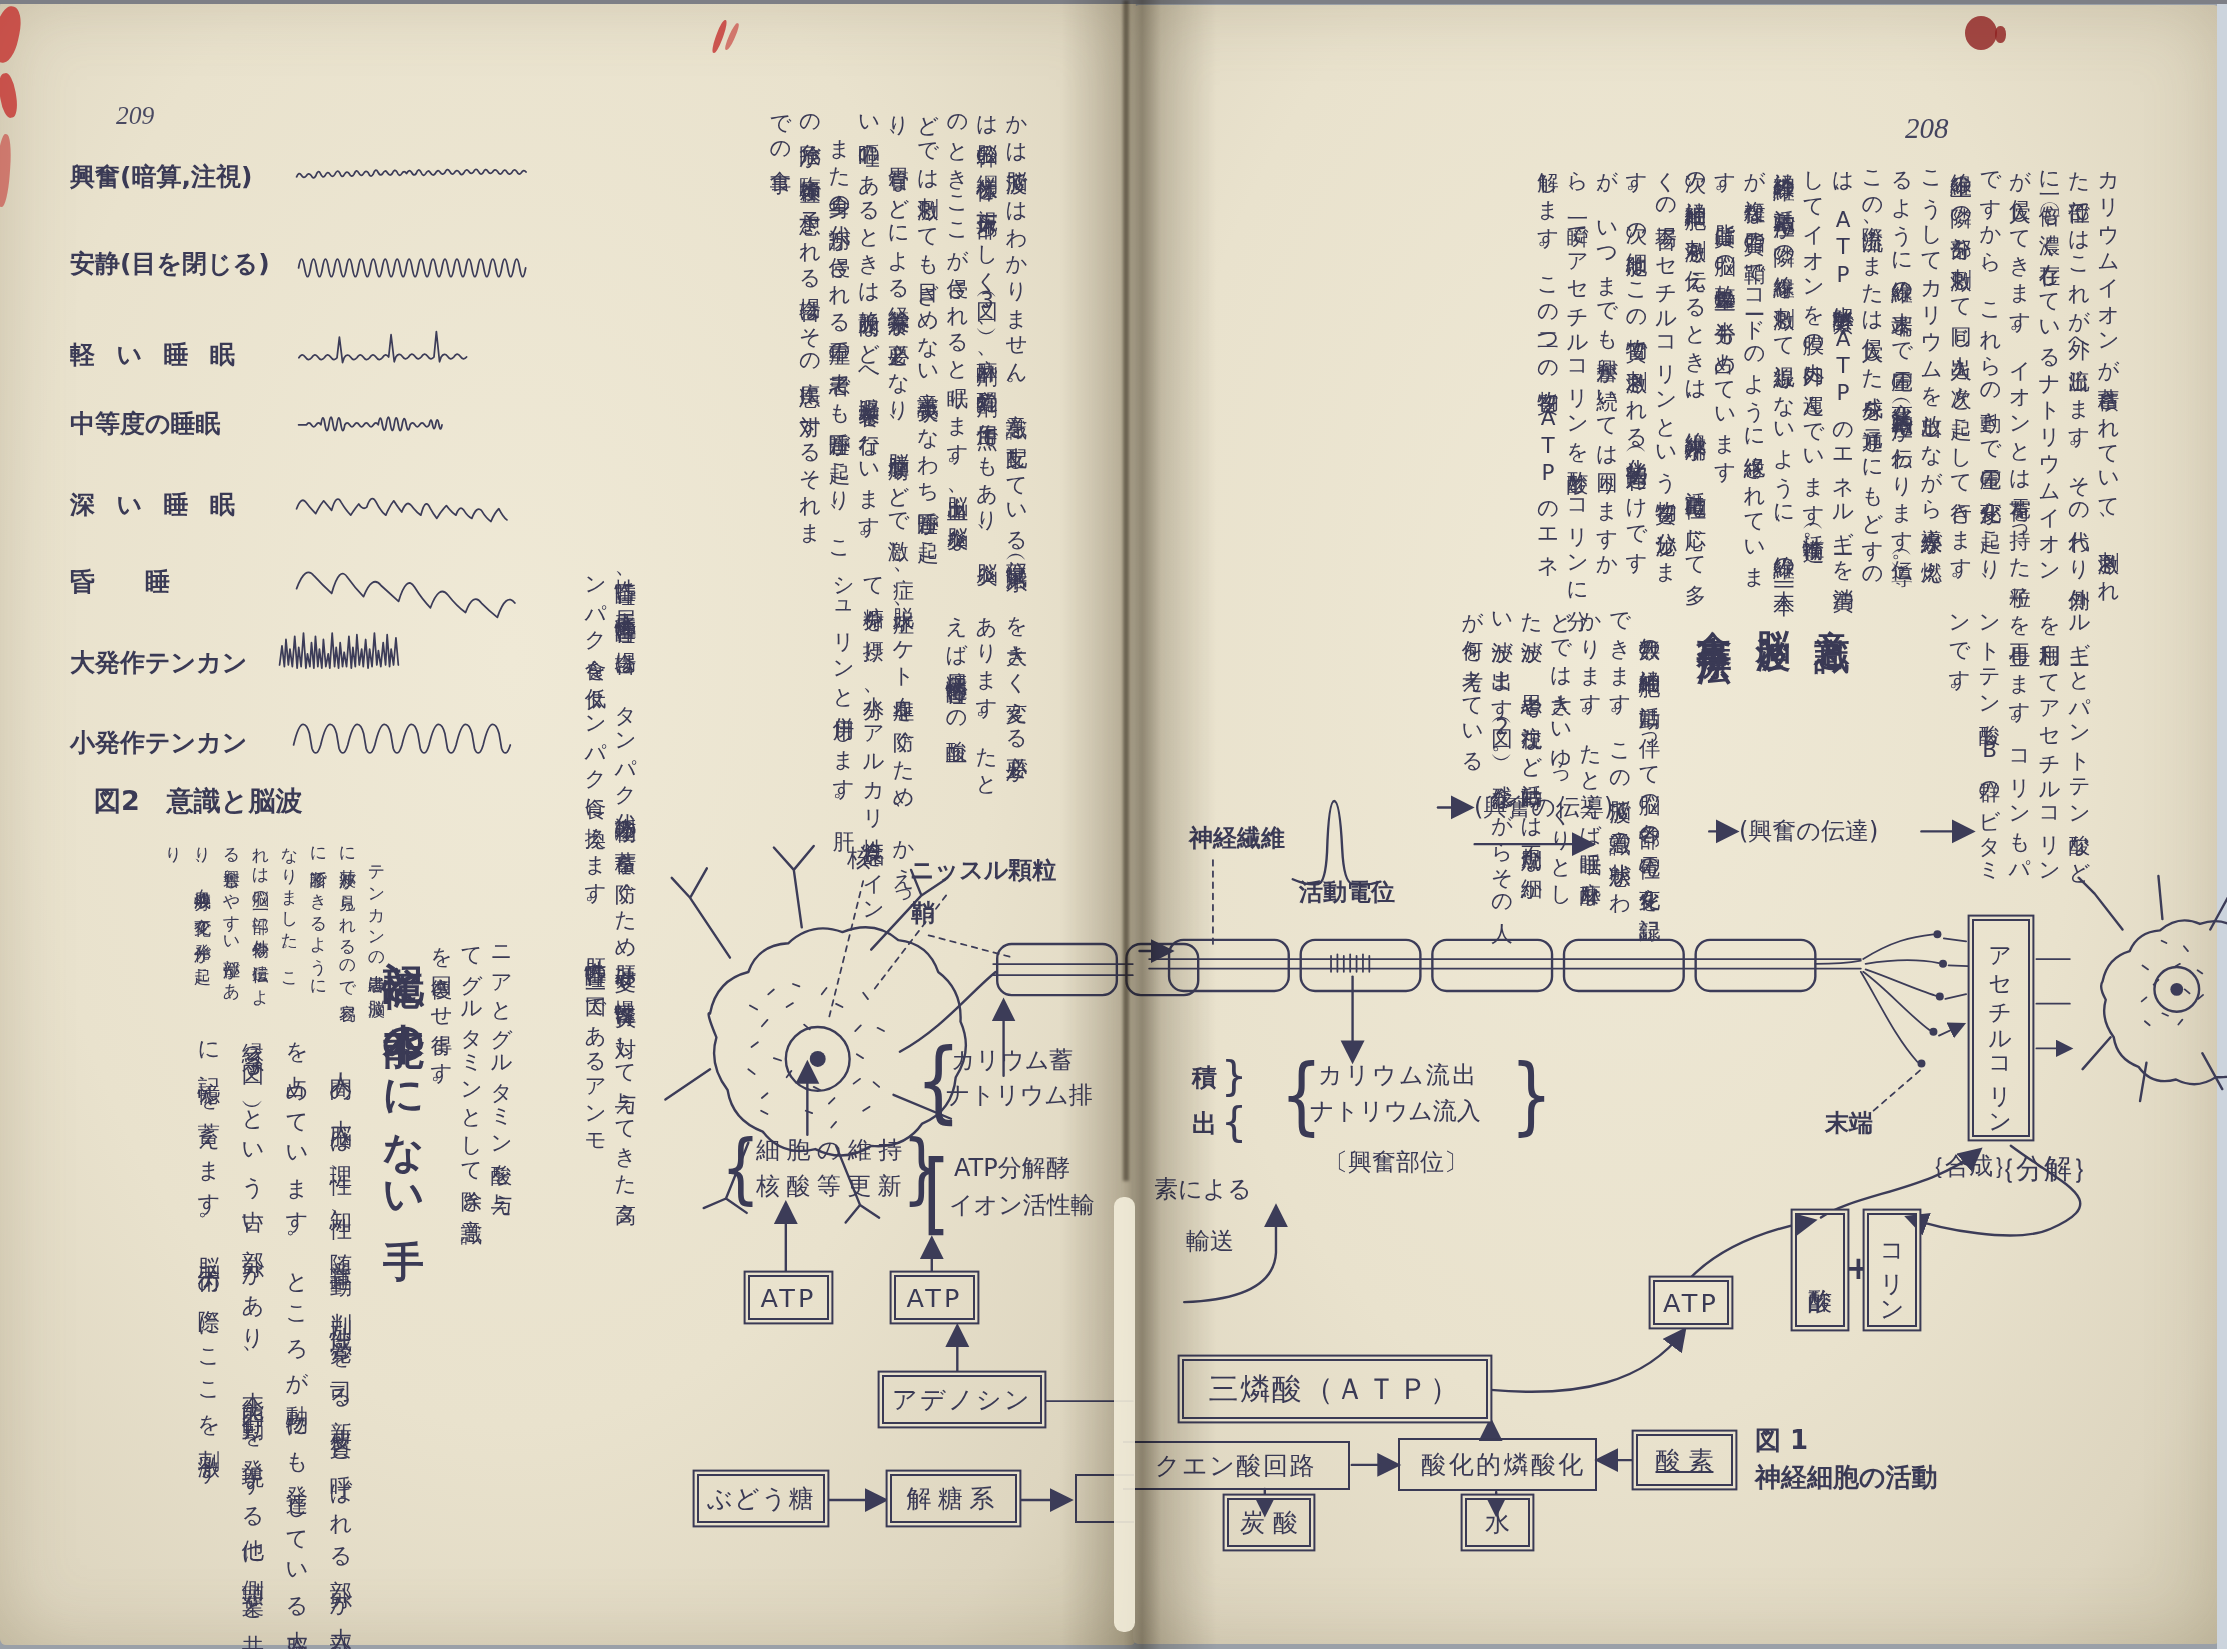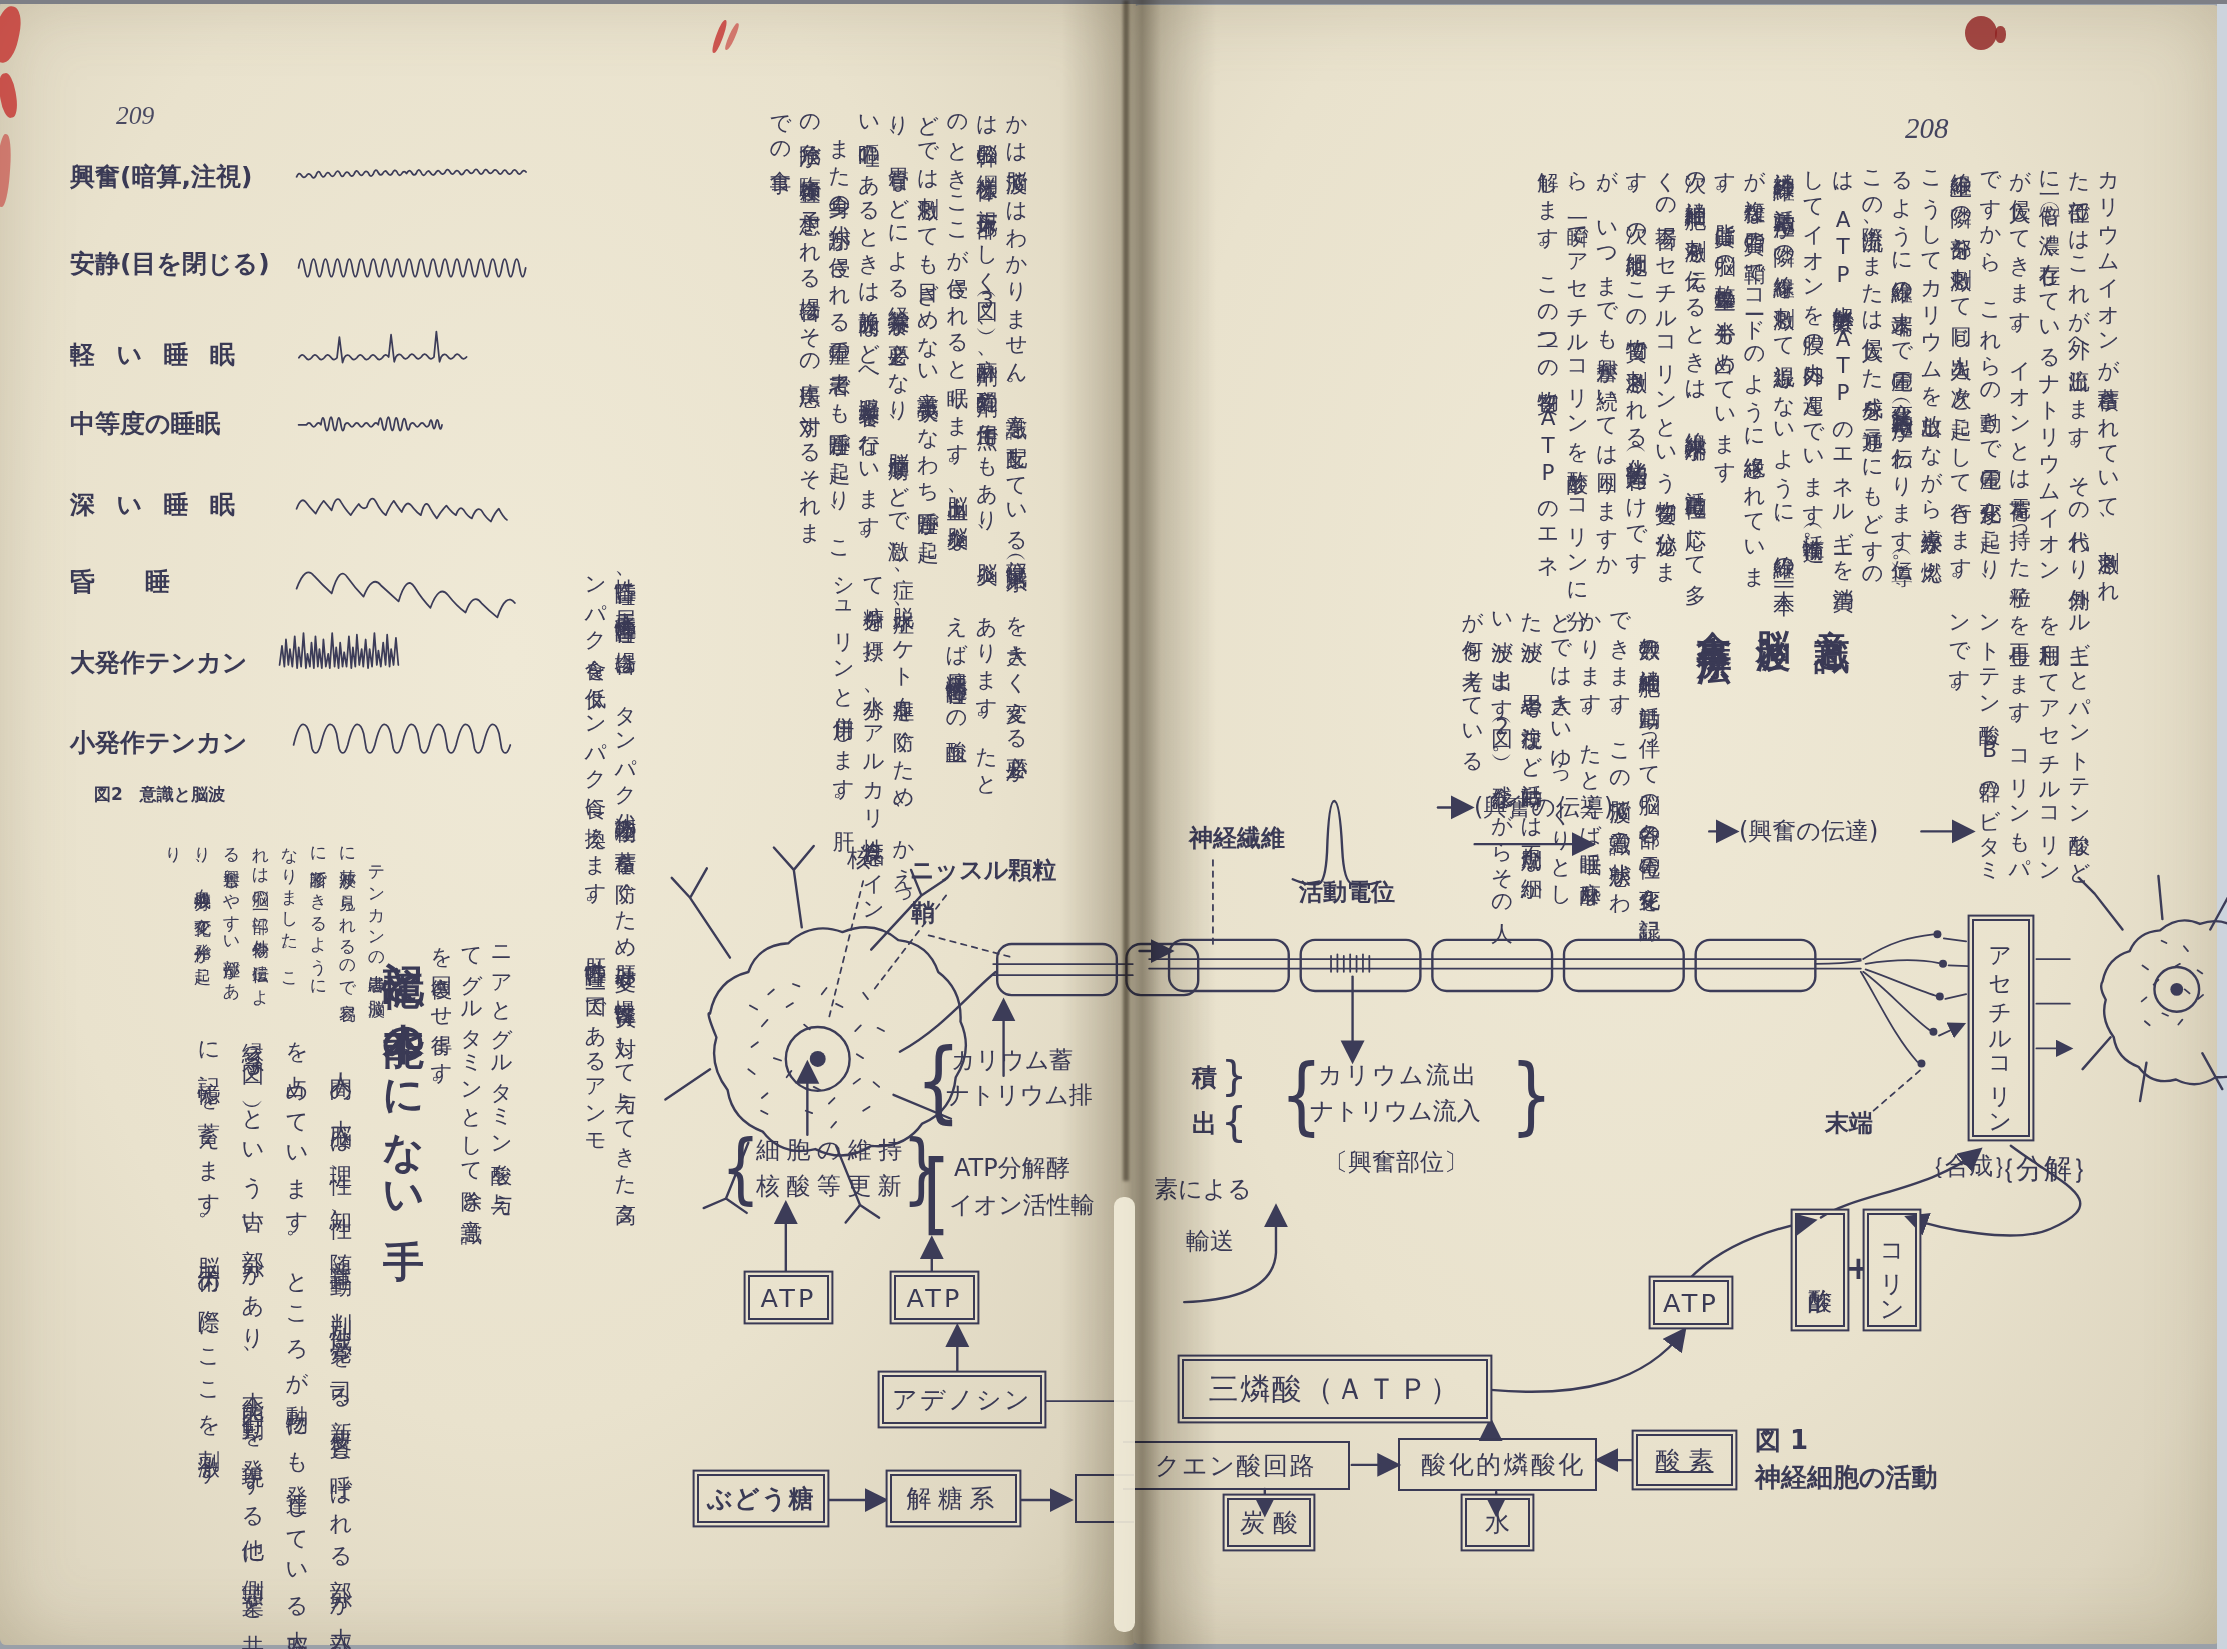--- a/index.html
+++ b/index.html
@@ -77,21 +77,21 @@
   <div class="hlabel" style="left:70px;top:646px;font-size:25px;font-weight:600;">大発作テンカン</div>
   <svg style="left:278px;top:621px;" width="255" height="88" viewBox="0 0 320 110">
     <path class="ink" d="M2,55 l3,-24 l3,26 l2,-34 l3,32 l2,-20 l3,22 l3,-38 l3,40 l2,-26 l3,24 l3,-42 l3,44 l2,-18 l3,16 l2,-30 l3,32 l2,-40 l3,38 l2,-22 l3,24 l2,-36 l3,34 l3,-16 l2,18 l3,-44 l3,42 l2,-24 l3,26 l2,-32 l3,30 l2,-18 l3,18 l3,-38 l3,40 l2,-26 l3,24 l2,-40 l3,38 l3,-20 l2,22 l3,-34 l3,36 l2,-24 l3,22 l3,-42 l3,40 l2,-18 l3,20 l3,-30 l3,28 l2,-38 l3,40 l2,-22 l3,20 l3,-34 l3,34"></path>
   </svg>
 
   <div class="hlabel" style="left:70px;top:726px;font-size:25px;font-weight:600;">小発作テンカン</div>
   <svg style="left:292px;top:705px;" width="239" height="72" viewBox="0 0 300 90">
     <path class="ink" d="M2,50 q6,-26 12,-26 q5,0 8,12 l3,18 q2,6 5,6 q3,0 6,-10 q6,-26 12,-26 q5,0 8,12 l3,18 q2,6 5,6 q3,0 6,-10 q6,-26 12,-26 q5,0 8,12 l3,18 q2,6 5,6 q3,0 6,-10 q6,-26 12,-26 q5,0 8,12 l3,18 q2,6 5,6 q3,0 6,-10 q6,-26 12,-26 q5,0 8,12 l3,18 q2,6 5,6 q3,0 6,-10 q6,-26 12,-26 q5,0 8,12 l3,18 q2,6 5,6 q3,0 6,-10 q6,-26 12,-26 q5,0 8,12 l3,18 q2,6 5,6 q3,0 6,-10 q6,-26 12,-26 q5,0 8,12 l3,18 q2,6 5,6 q3,0 6,-10"></path>
   </svg>
 
-  <div class="hlabel" style="left:94px;top:783px;font-size:17px;font-weight:700;text-align:right;">図2　意識と脳波</div>
+  <div class="hlabel" style="left:94px;top:783px;font-size:27px;font-weight:700;text-align:right;">図2　意識と脳波</div>
 
   <div class="vtext" style="left:504px;top:100px;width:527px;height:460px;">かは脳波ではわかりません。意識を支配している部位（賦活系）は脳幹の網様体と視床下部らしく（図3）、麻酔剤、覚醒剤の作用点でもあり、脳炎のときここが侵されると眠ります。脳出血、脳炎などでは刺激しても目ざめない意識喪失すなわち昏睡が起こり、胃管などによる経管栄養が必要となり、脳腫瘍などで激しい嘔吐のあるときは静脈内などへ避腸栄養を行ないます。
 　また全身の代謝が侵される重症の患者でも昏睡が起こり、この危険が臨床検査で予想される場合はその疾患に対するそれまでの食事</div>
   <div class="vtext" style="left:924px;top:601px;width:107px;height:193px;line-height:30px;">を大きく変える必要があります。たとえば糖尿病性昏睡での酸血</div>
   <div class="vtext" style="left:605px;top:562px;width:313px;height:365px;line-height:30px;letter-spacing:3.2px;">症、脱水症、ケト血症を防ぐため、かえって糖分を摂り、水分、アルカリ性食品をインシュリンと併用します。肝</div>
   <div class="vtext" style="left:519px;top:562px;width:121px;height:664px;line-height:30px;">性昏睡、尿毒症性昏睡の場合は、タンパク代謝産物の蓄積を防ぐため肝硬変や慢性腎炎に対して与えてきた高タンパク食を低タンパク食に換えます。　肝性昏睡の一因であるアンモ</div>
   <div class="vtext" style="left:403px;top:932px;width:113px;height:281px;line-height:30px;">ニアとグルタミン酸を与えてグルタミンとして除き意識を回復させ得ます。</div>
   <div class="vtext" style="left:102px;top:835px;width:289px;height:165px;font-size:17px;letter-spacing:2px;line-height:29px;">　テンカンの患者は脳波に棘波が見られるので容易に診断できるようになりました。これは脳の一部に外傷や遺伝による興奮しやすい部位があり、血液成分の変化で発作が起こり</div>
   <div class="vtext" style="left:369px;top:929px;width:69px;height:471px;font-size:41px;font-weight:700;letter-spacing:4.8px;line-height:69px;">記憶と本能のにない手</div>
   <div class="vtext" style="left:104px;top:1025px;width:260px;height:616px;font-size:22.3px;letter-spacing:7.2px;line-height:44px;">　人間の大脳は理性、知性、随意運動、判別性感覚を司る新皮質と呼ばれる部分が大部分を占めています。ところが動物にも発達している大脳辺縁系（図3）という古い部分があり、本能的行動を発現する他に側頭葉と共に記憶を蓄えます。脳手術の際にここを刺激す</div>
@@ -157,21 +157,21 @@
   <div class="dbox" style="left:748px;top:1275px;width:77px;height:41px;">
       <span style="font-size:25.5px;letter-spacing:3.2px;">ATP</span>
     </div>
   <div class="dbox" style="left:894px;top:1275px;width:77px;height:41px;">
       <span style="font-size:25.5px;letter-spacing:3.2px;">ATP</span>
     </div>
   <div class="dbox" style="left:882px;top:1375px;width:156px;height:45px;">
       <span style="font-size:25px;letter-spacing:2.4px;">アデノシン</span>
     </div>
   <div class="dbox" style="left:697px;top:1474px;width:124px;height:45px;">
-      <span style="font-size:25px;letter-spacing:1.6px;font-weight:bold;">ぶどう糖</span>
+      <span style="font-size:25px;letter-spacing:1.6px;">ぶどう糖</span>
     </div>
   <div class="dbox" style="left:890px;top:1474px;width:123px;height:45px;">
       <span style="font-size:25px;letter-spacing:6.4px;">解糖系</span>
     </div>
   <div class="sbox" style="left:1075px;top:1474px;width:57px;height:45px;border-right:none;"></div>
 
   <div class="hlabel" style="left:1905px;top:112px;font-family:'Liberation Serif',serif;font-style:italic;font-size:29px;color:#44445e;">208</div>
 
   <div class="vtext" style="left:1186px;top:156px;width:937px;height:441px;">カリウムイオンが蓄積されていて、刺激された部位ではこれが外へ流出します。その代わり外側に一〇倍も濃く存在しているナトリウムイオンが侵入してきます。イオンとは電荷を持った粒子ですから、これらの動きで電圧の変化が起こり、線維上の隣の部分を刺激して同じ出入を次々と起こして行きます。こうしてカリウムを放出しながら導火線が燃えるように線維の末端まで電圧の変化（活動電位）が伝わります（伝導）。この際流出、または侵入した成分を元通りにもどすのは、ATP水解酵素でATPのエネルギーを消費してイオンを膜の内外に運んでいます（活性輸送）。
 神経線維の活動電位が隣の線維を刺激して混線しないように、線維の一本一本が複雑な脂質の鞘でコードのように絶縁されています。脂質は脳の乾燥重量の半分も占めています

